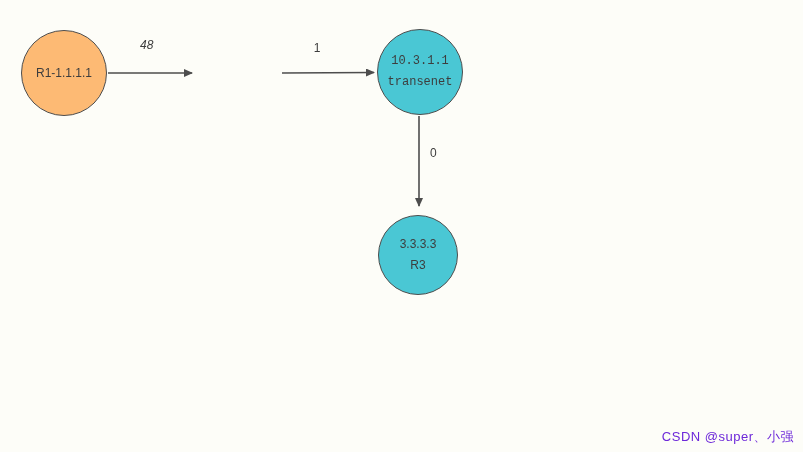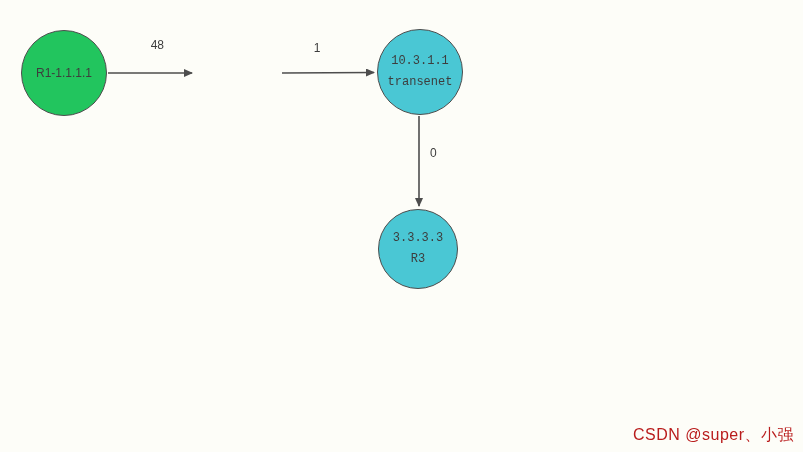--- a/index.html
+++ b/index.html
@@ -31,41 +31,41 @@
     box-sizing: border-box;
     display: flex;
     flex-direction: column;
     align-items: center;
     justify-content: center;
     text-align: center;
     color: #3d3d3d;
     font-size: 12px;
     line-height: 21px;
   }
-  .node-orange { background: #22c55e; }
+  .node-orange { background: #fdba74; }
   .node-cyan   { background: #4ac7d4; }
   .node-r1 { left: 21px;  top: 30px;  width: 86px; height: 86px; }
   .node-r2 { left: 195px; top: 30px;  width: 86px; height: 86px; }
   .node-n3 { left: 377px; top: 29px;  width: 86px; height: 86px; font-family: Liberation Mono, monospace; }
-  .node-r3 { left: 378px; top: 209px; width: 80px; height: 80px; font-family: Liberation Mono, monospace; }
+  .node-r3 { left: 378px; top: 215px; width: 80px; height: 80px; }
   .edge-label {
     position: absolute;
     color: #3d3d3d;
     font-size: 12px;
     white-space: nowrap;
   }
-  .edge-label-48 { left: 140px; top: 38px; width: 24px; text-align: right; }
+  .edge-label-48 { left: 140px; top: 38px; width: 24px; text-align: left; font-style: italic; }
   .edge-label-1  { left: 308px; top: 41px; width: 18px; text-align: center; }
   .edge-label-0  { left: 430px; top: 146px; }
   .watermark {
     position: absolute;
     right: 9px;
     bottom: 6px;
-    color: #b91c1c;
-    font-size: 16px;
+    color: #6d28d9;
+    font-size: 13px;
     letter-spacing: 0.5px;
     white-space: nowrap;
   }
 </style>
 </head>
 <body>
 
 <div class="canvas">
 
   <svg class="edges-layer" width="803" height="452" viewBox="0 0 803 452" xmlns="http://www.w3.org/2000/svg">

